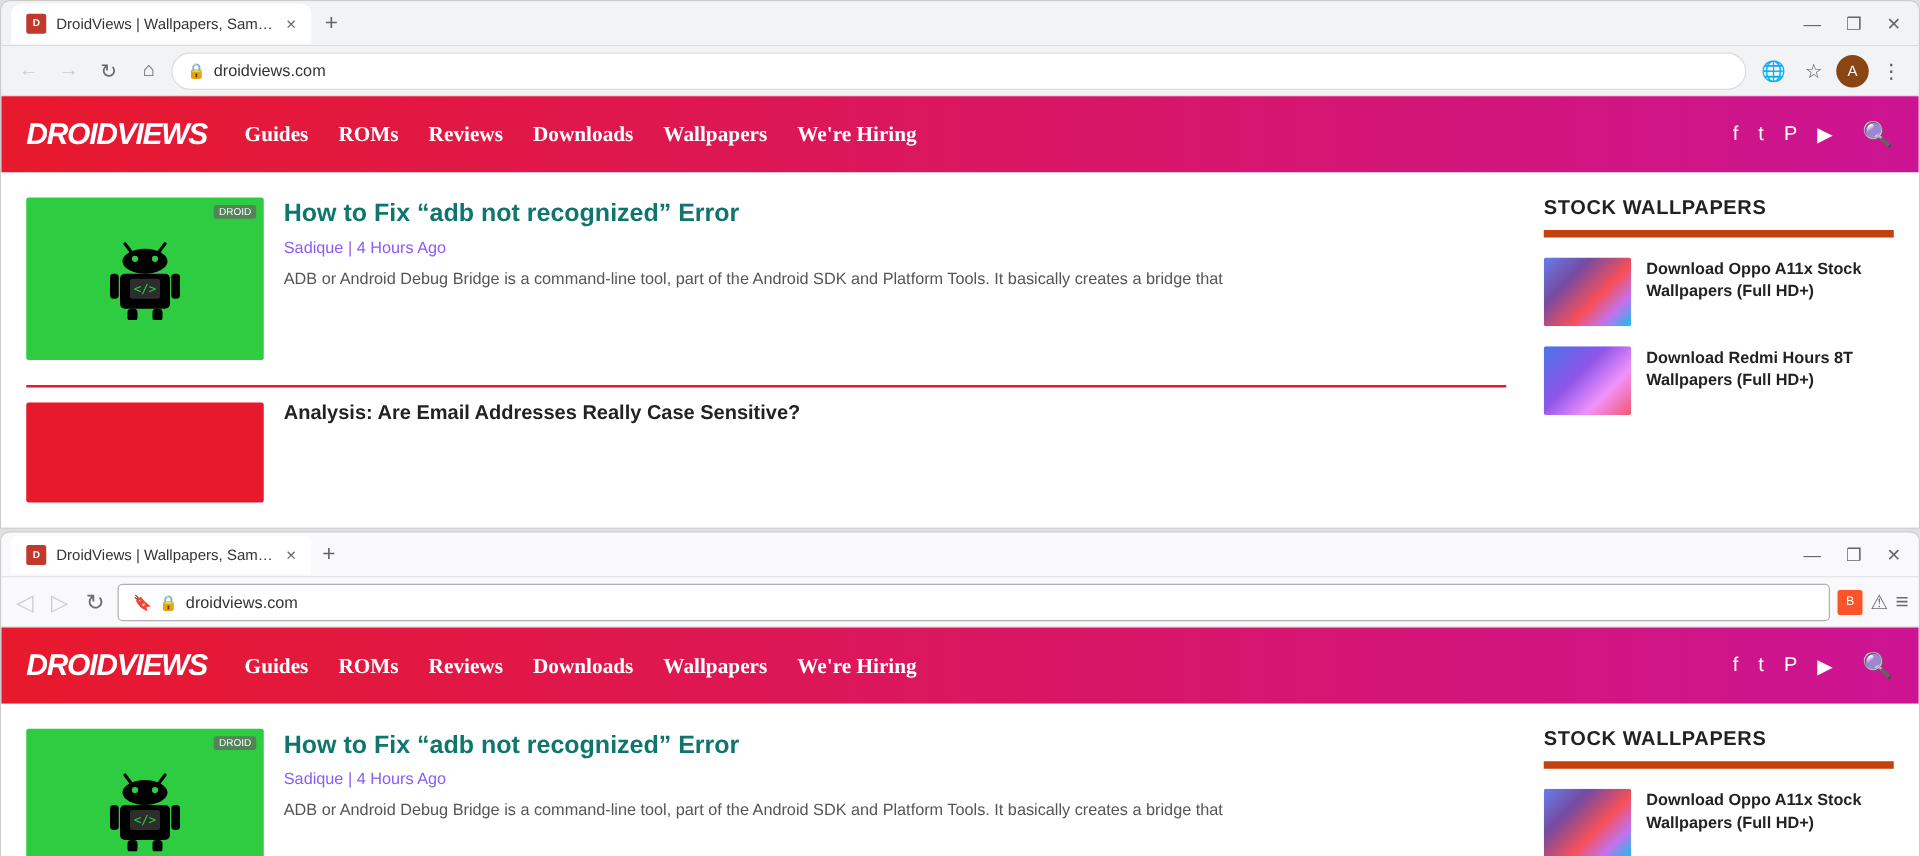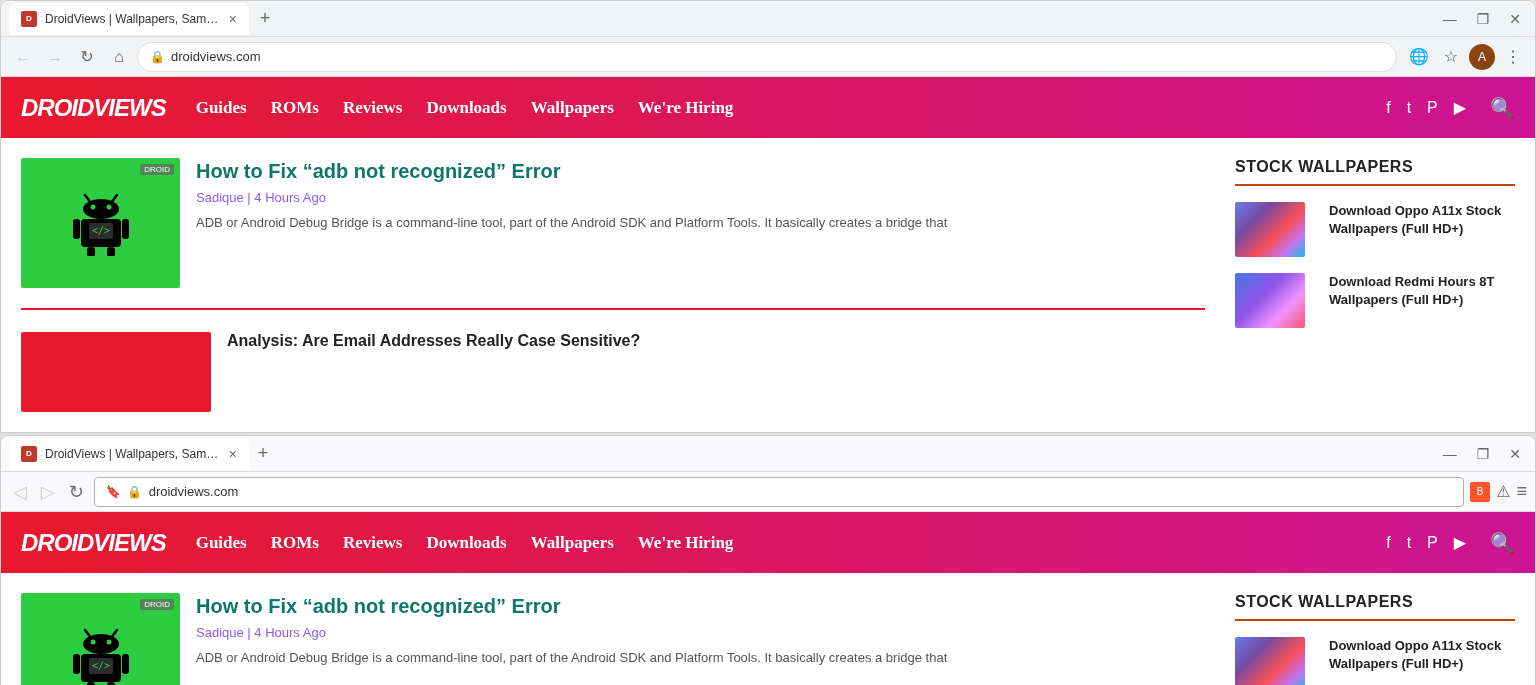--- a/index.html
+++ b/index.html
@@ -235,21 +235,21 @@
     }
 
     .article-card {
       display: flex;
       gap: 16px;
       margin-bottom: 20px;
       align-items: flex-start;
     }
 
     .article-thumbnail {
-      width: 159px;
+      width: 190px;
       height: 130px;
       background: #2ecc40;
       flex-shrink: 0;
       border-radius: 2px;
       display: flex;
       flex-direction: column;
       align-items: center;
       justify-content: center;
       position: relative;
       overflow: hidden;
@@ -298,21 +298,21 @@
       color: #555;
       line-height: 1.5;
     }
 
     .article-card-2 {
       display: flex;
       gap: 16px;
       margin-top: 8px;
       align-items: flex-start;
       border-top: 2px solid #e8192c;
-      padding-top: 22px;
+      padding-top: 12px;
     }
 
     .article-thumbnail-2 {
       width: 190px;
       height: 80px;
       background: #e8192c;
       flex-shrink: 0;
       border-radius: 2px;
     }
 
@@ -326,29 +326,29 @@
     .sidebar {
       width: 280px;
       flex-shrink: 0;
     }
 
     .sidebar-section-title {
       font-size: 16px;
       font-weight: 900;
       color: #222;
       text-transform: uppercase;
-      border-bottom: 2px solid #c2410c;
+      border-bottom: 6px solid #c2410c;
       padding-bottom: 8px;
       margin-bottom: 16px;
       letter-spacing: 0.5px;
     }
 
     .sidebar-item {
       display: flex;
-      gap: 24px;
+      gap: 12px;
       margin-bottom: 16px;
       align-items: flex-start;
     }
 
     .sidebar-thumb {
       width: 70px;
       height: 55px;
       flex-shrink: 0;
       border-radius: 2px;
       overflow: hidden;

